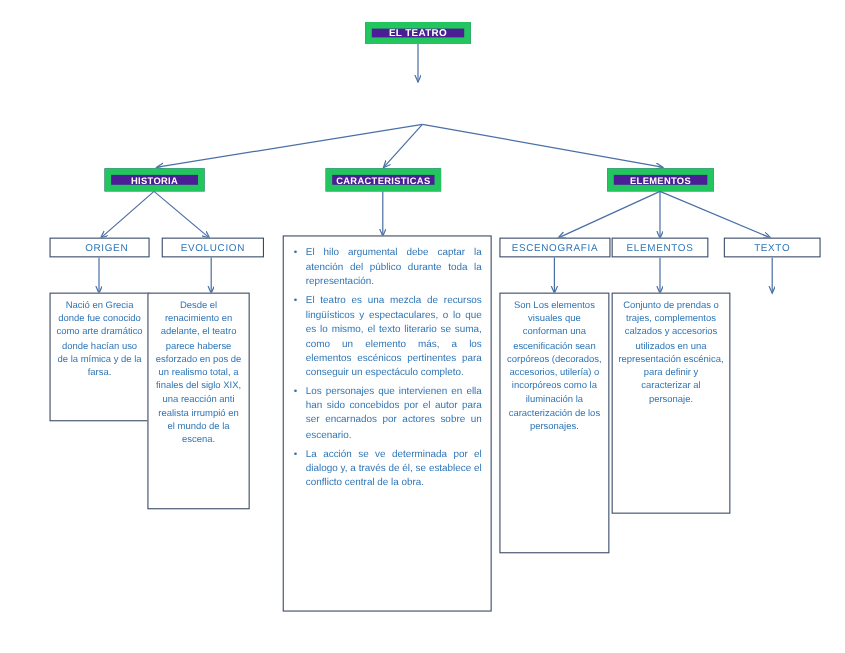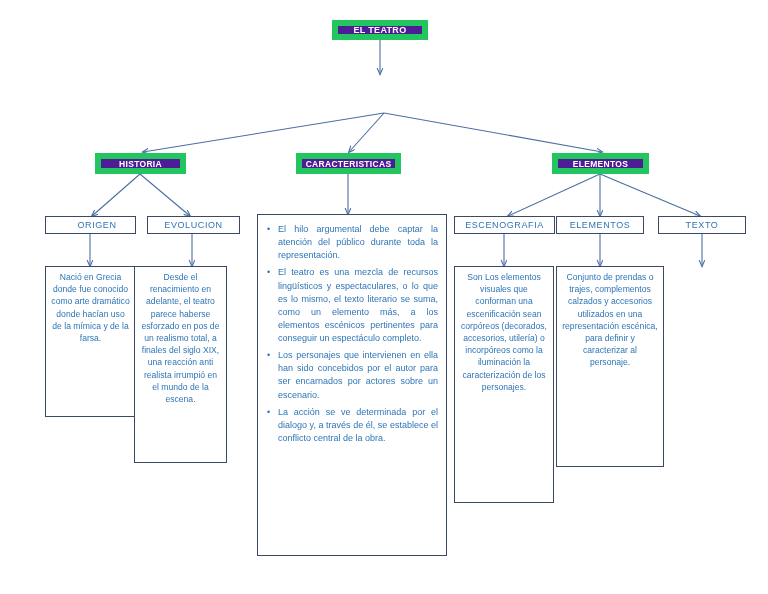--- a/index.html
+++ b/index.html
@@ -139,21 +139,21 @@
   </div>
 
   <div class="node box" style="left:556px;top:216px;width:88px;height:18px;">
     <span class="label">ELEMENTOS</span>
   </div>
 
   <div class="node box" style="left:658px;top:216px;width:88px;height:18px;">
     <span class="label">TEXTO</span>
   </div>
 
-  <div class="node box top" style="left:45px;top:266px;width:91px;height:151px;">
+  <div class="node box top" style="left:45px;top:266px;width:91px;height:117px;">
     <div class="inner para">Nació en Grecia donde fue conocido como arte dramático donde hacían uso de la mímica y de la farsa.</div>
   </div>
 
   <div class="node box top" style="left:134px;top:266px;width:93px;height:197px;">
     <div class="inner para">Desde el renacimiento en adelante, el teatro parece haberse esforzado en pos de un realismo total, a finales del siglo XIX, una reacción anti realista irrumpió en el mundo de la escena.</div>
   </div>
 
   <div class="node box top" style="left:454px;top:266px;width:100px;height:237px;">
     <div class="inner para">Son Los elementos visuales que conforman una escenificación sean corpóreos (decorados, accesorios, utilería) o incorpóreos como la iluminación la caracterización de los personajes.</div>
   </div>

